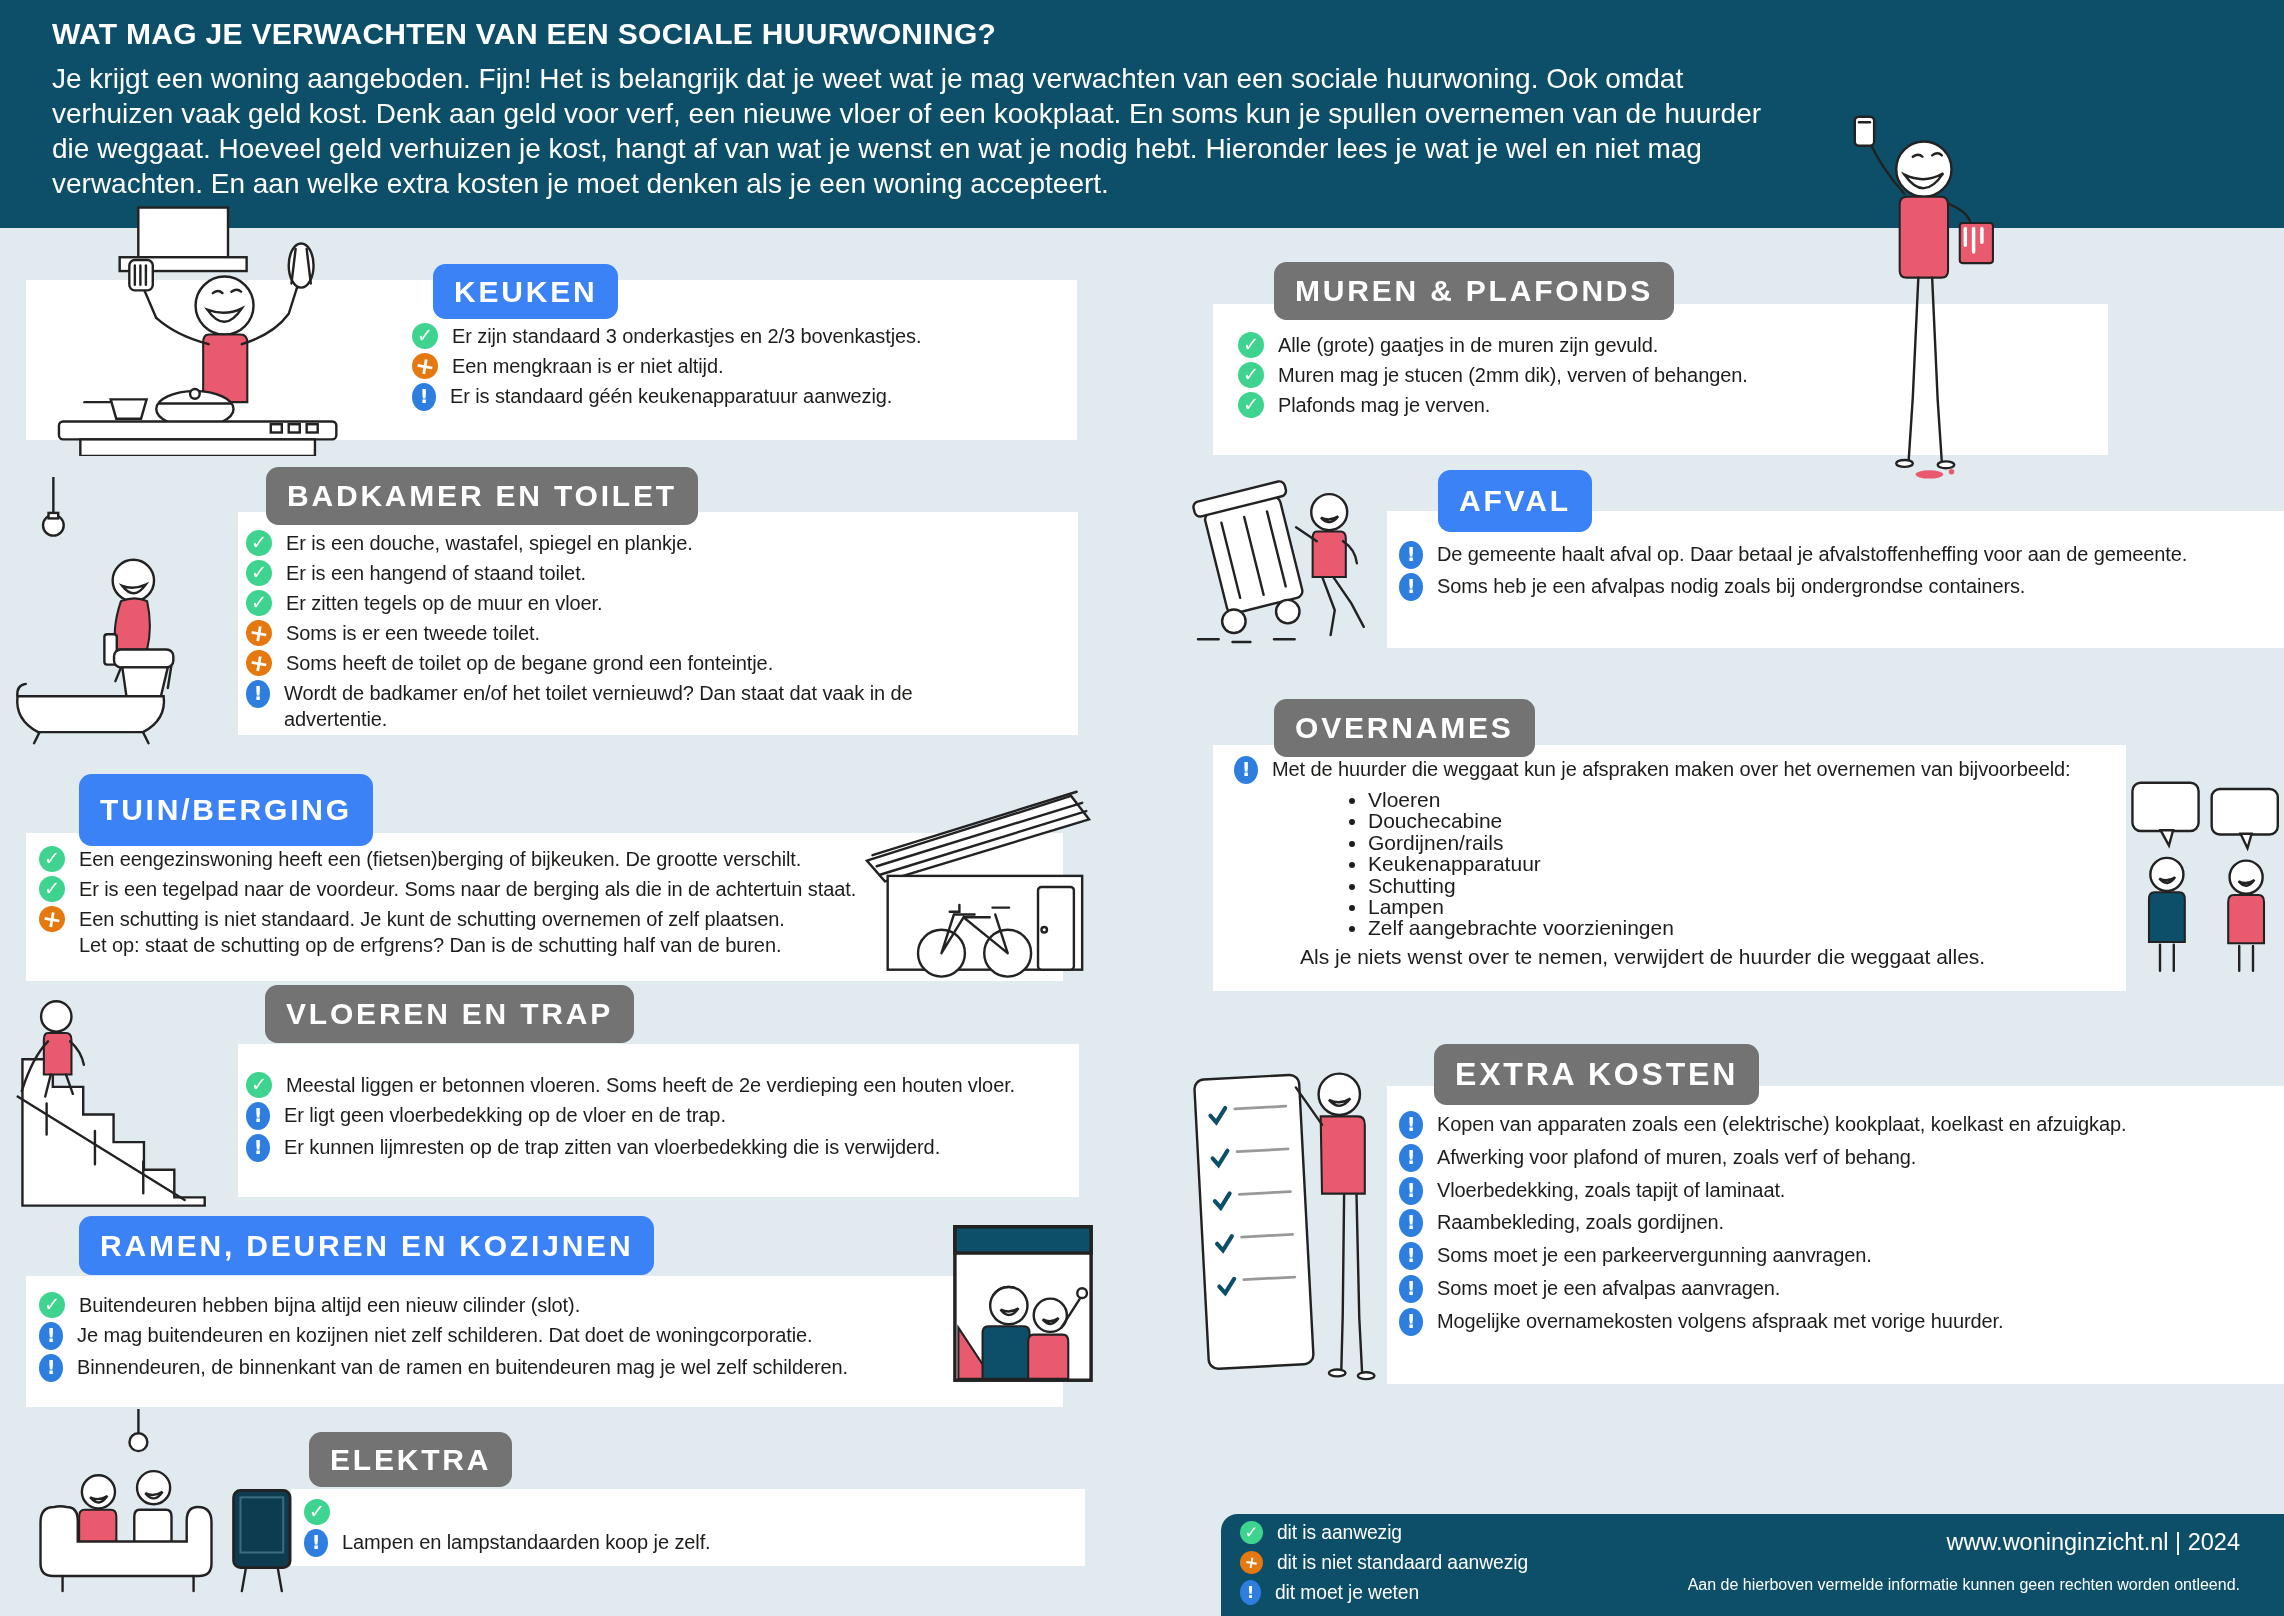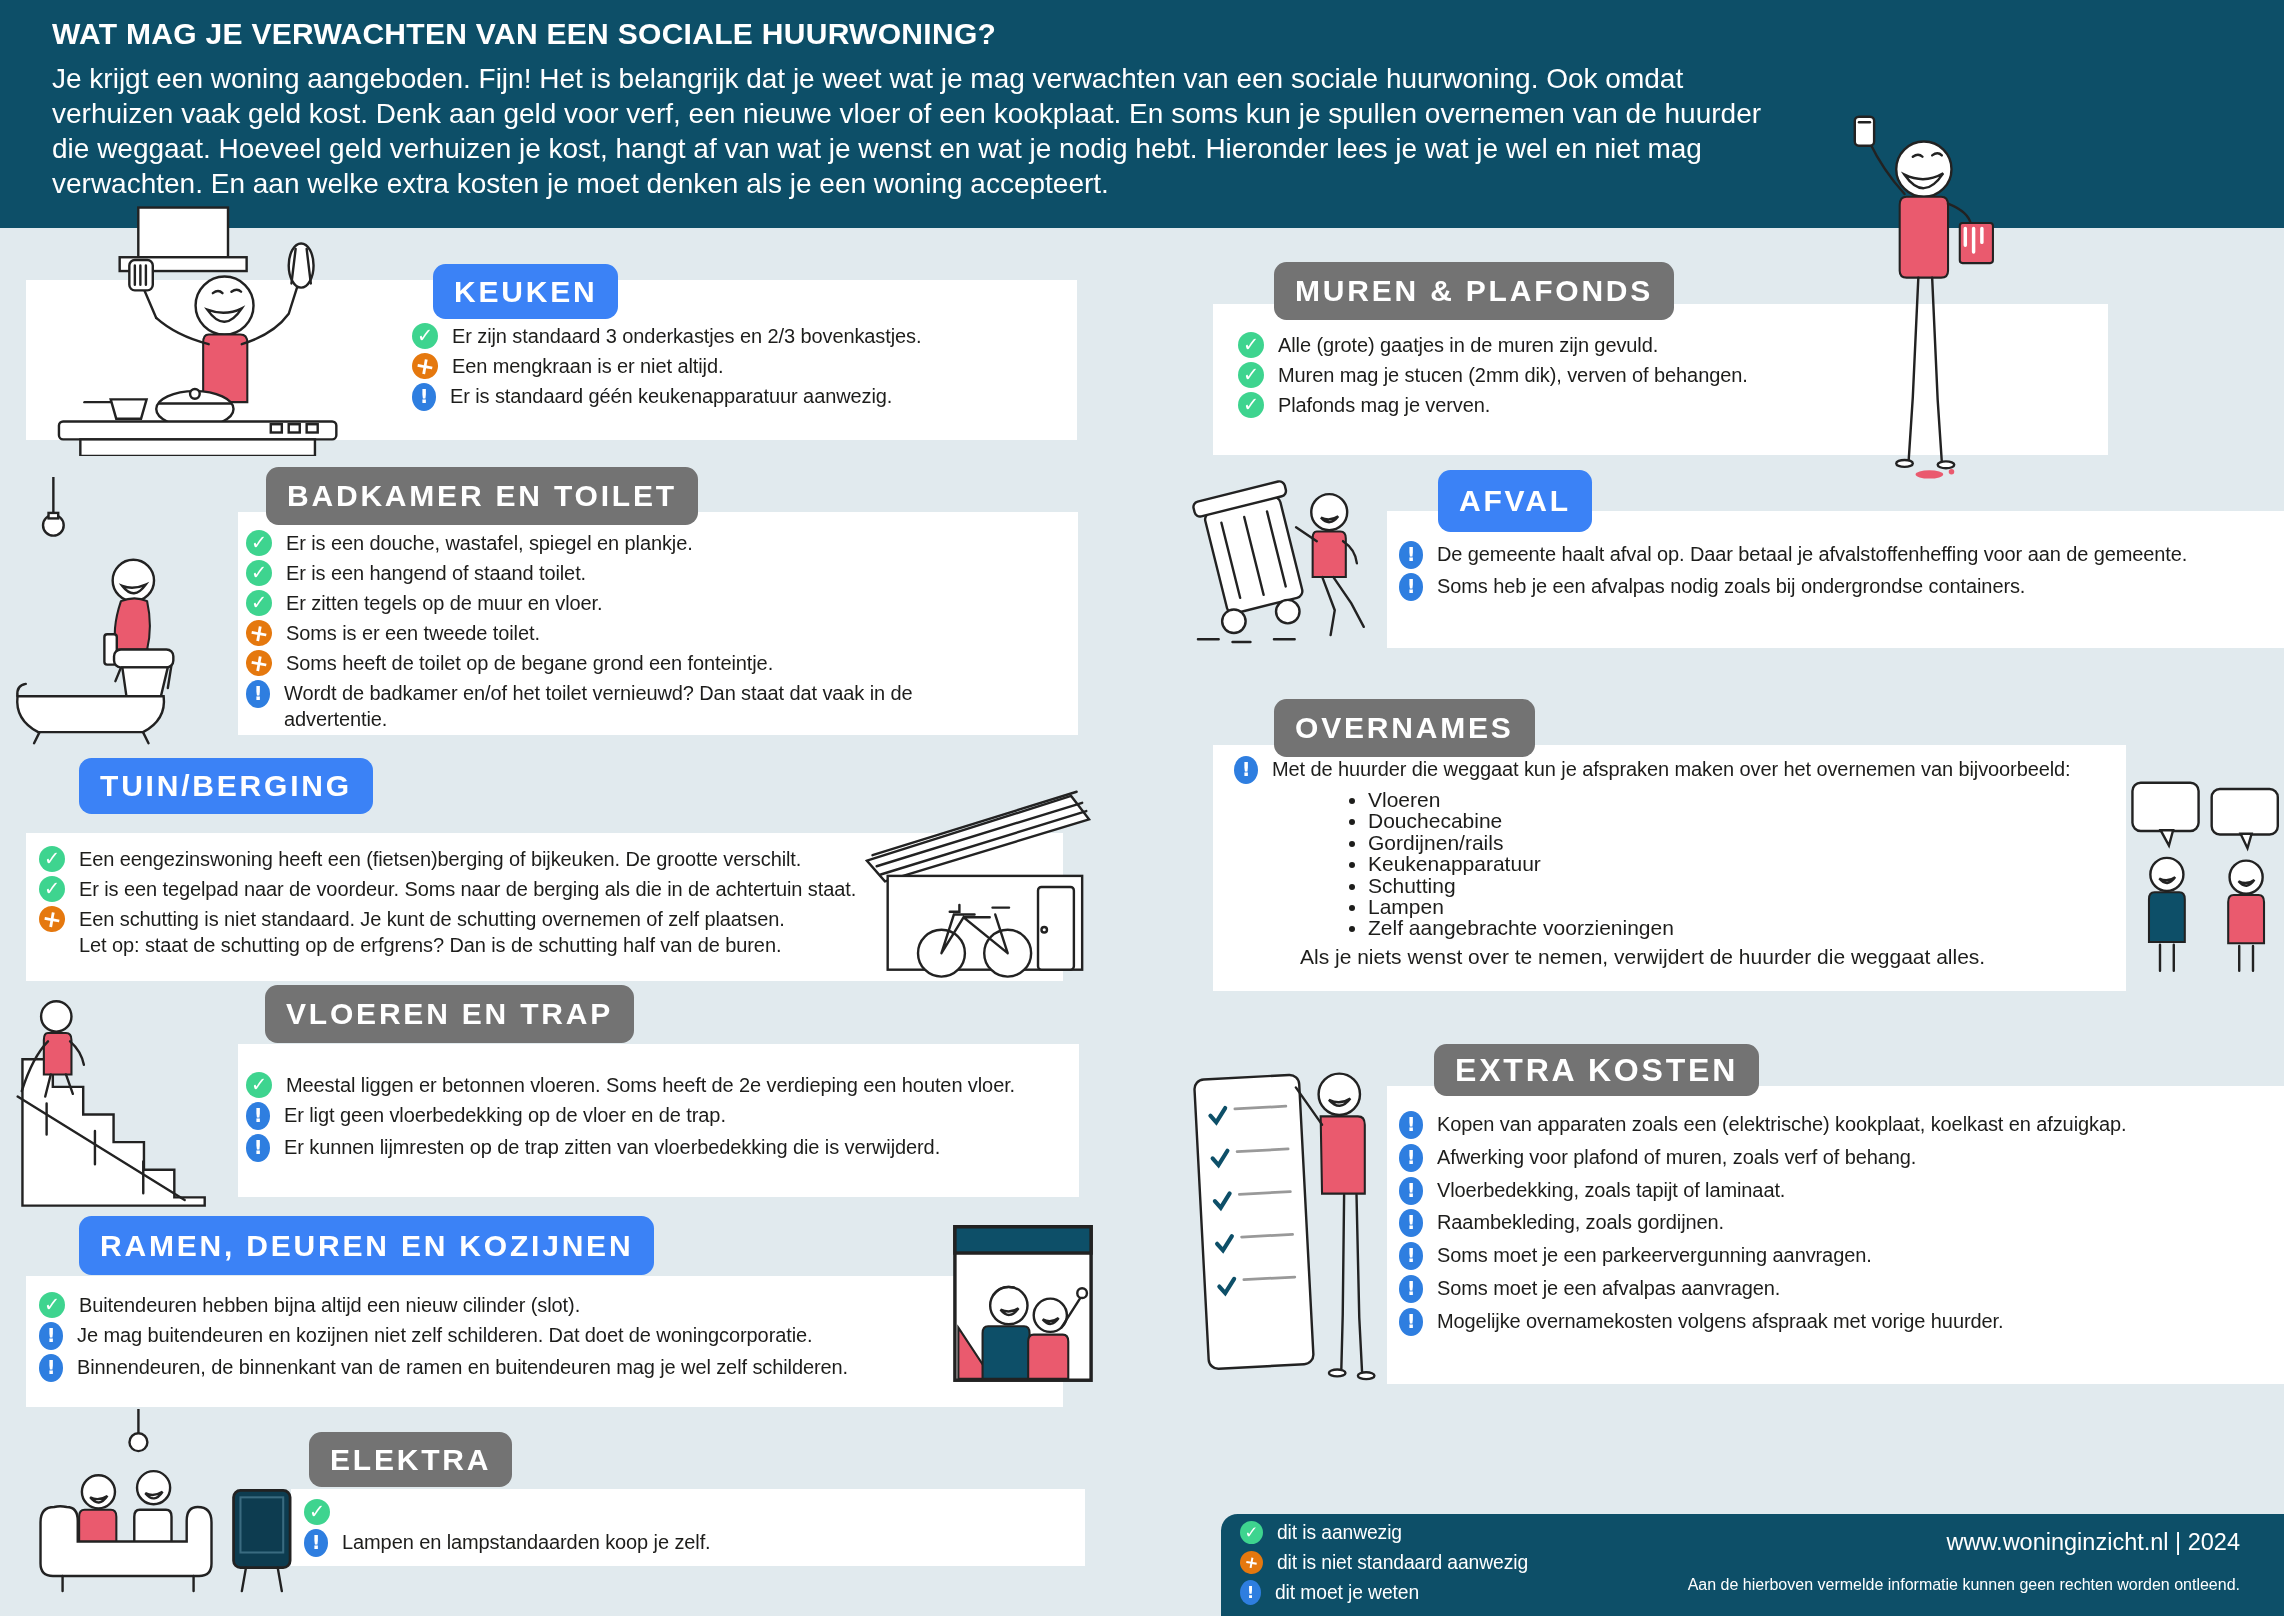--- a/index.html
+++ b/index.html
@@ -144,21 +144,21 @@
       <rect class="sk" x="134" y="228" width="18" height="44" rx="4"></rect>
       <rect class="sk" x="148" y="250" width="86" height="26" rx="10"></rect>
       <path class="sk" d="M160 276 L166 318 L216 318 L226 276 Z"></path>
       <path class="skl" d="M20 300 q-14 2 -12 18"></path>
       <path class="sk" d="M8 318 h212 q4 34 -30 52 h-152 q-34 -18 -30 -52 z"></path>
       <path class="skl" d="M40 370 l-8 16 M190 370 l8 16"></path>
     </svg>
   </div>
 
   <div class="panel" style="left:26px;top:833px;width:1037px;height:148px;"></div>
-  <div class="badge red" style="left:79px;top:758px;height:56px;">TUIN/BERGING</div>
+  <div class="badge red" style="left:79px;top:774px;height:72px;">TUIN/BERGING</div>
   <div class="items" style="left:39px;top:846px;width:898px;">
       <div class="item">
         <span class="ic ic-check">✓</span>
         <span class="txt">Een eengezinswoning heeft een (fietsen)berging of bijkeuken. De grootte verschilt.</span>
       </div>
       <div class="item">
         <span class="ic ic-check">✓</span>
         <span class="txt">Er is een tegelpad naar de voordeur. Soms naar de berging als die in de achtertuin staat.</span>
       </div>
       <div class="item">
@@ -366,21 +366,21 @@
       <path class="teal" d="M37 164 h36 q8 0 8 10 v62 h-52 v-62 q0 -10 8 -10 z"></path>
       <path class="skl" d="M45 240 v38 M65 240 v38"></path>
       <circle class="sk" cx="170" cy="142" r="24"></circle>
       <path class="sk" d="M159 148 Q171 162 182 146 Q171 154 159 148 Z"></path>
       <path class="red" d="M152 168 h36 q8 0 8 10 v60 h-52 v-60 q0 -10 8 -10 z"></path>
       <path class="skl" d="M160 242 v36 M180 242 v36"></path>
     </svg>
   </div>
 
   <div class="panel" style="left:1387px;top:1086px;width:897px;height:298px;"></div>
-  <div class="badge teal" style="left:1434px;top:1044px;height:52px;font-size:32px;">EXTRA KOSTEN</div>
+  <div class="badge teal" style="left:1434px;top:1044px;height:61px;font-size:32px;">EXTRA KOSTEN</div>
   <div class="items" style="left:1399px;top:1111px;width:870px;gap:4.8px;">
       <div class="item">
         <span class="ic ic-excl">!</span>
         <span class="txt">Kopen van apparaten zoals een (elektrische) kookplaat, koelkast en afzuigkap.</span>
       </div>
       <div class="item">
         <span class="ic ic-excl">!</span>
         <span class="txt">Afwerking voor plafond of muren, zoals verf of behang.</span>
       </div>
       <div class="item">

